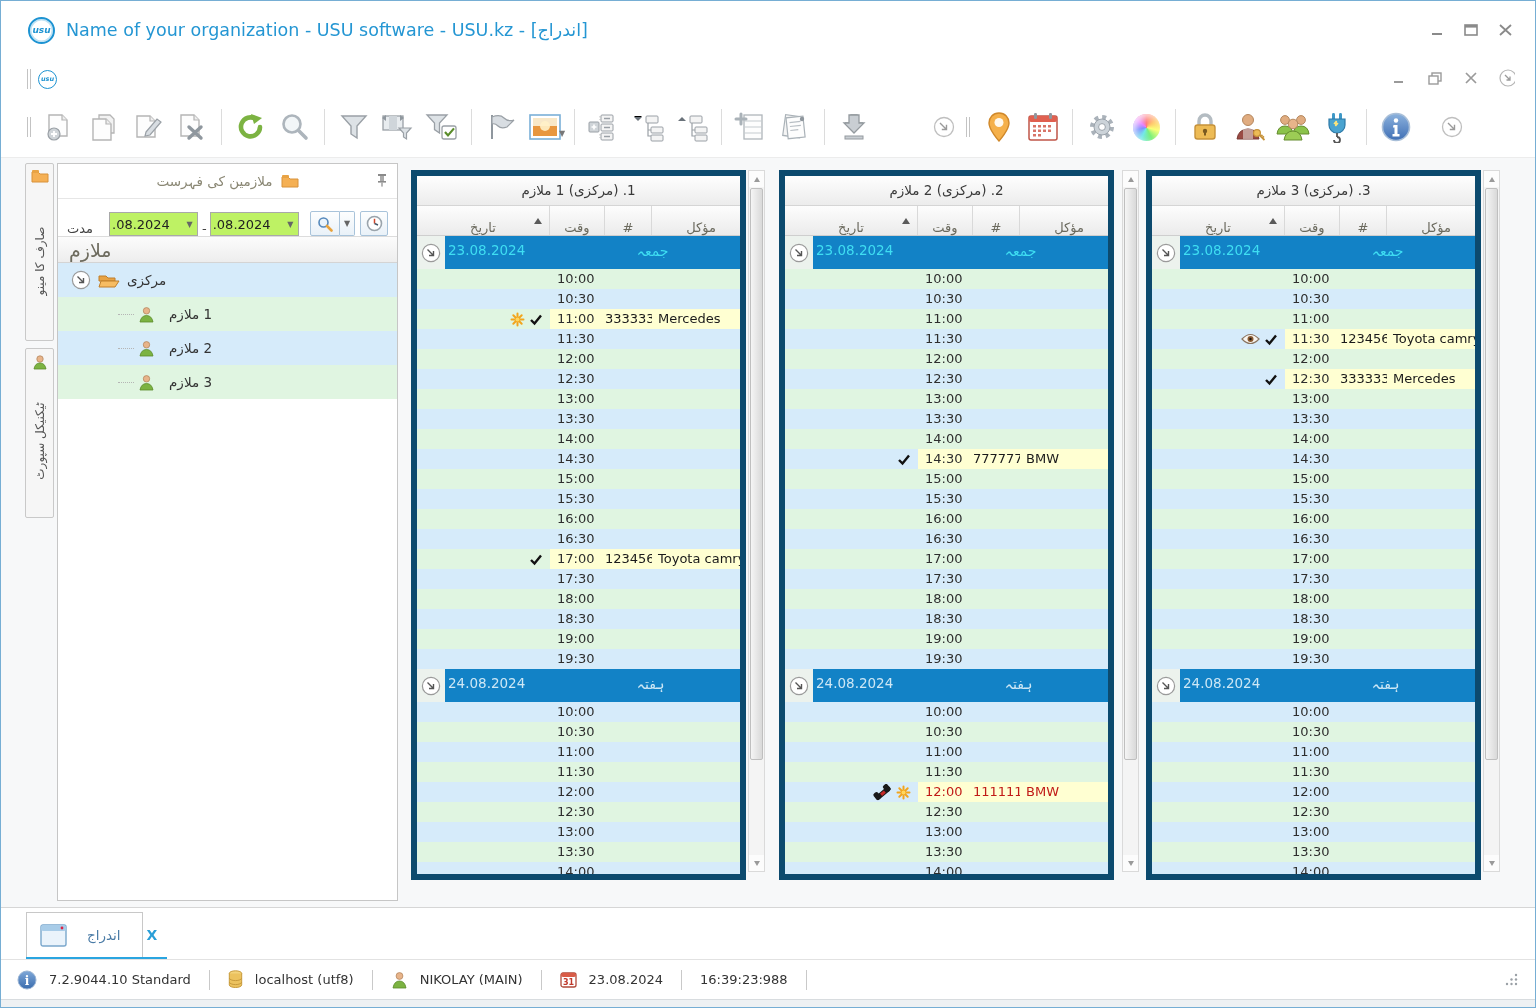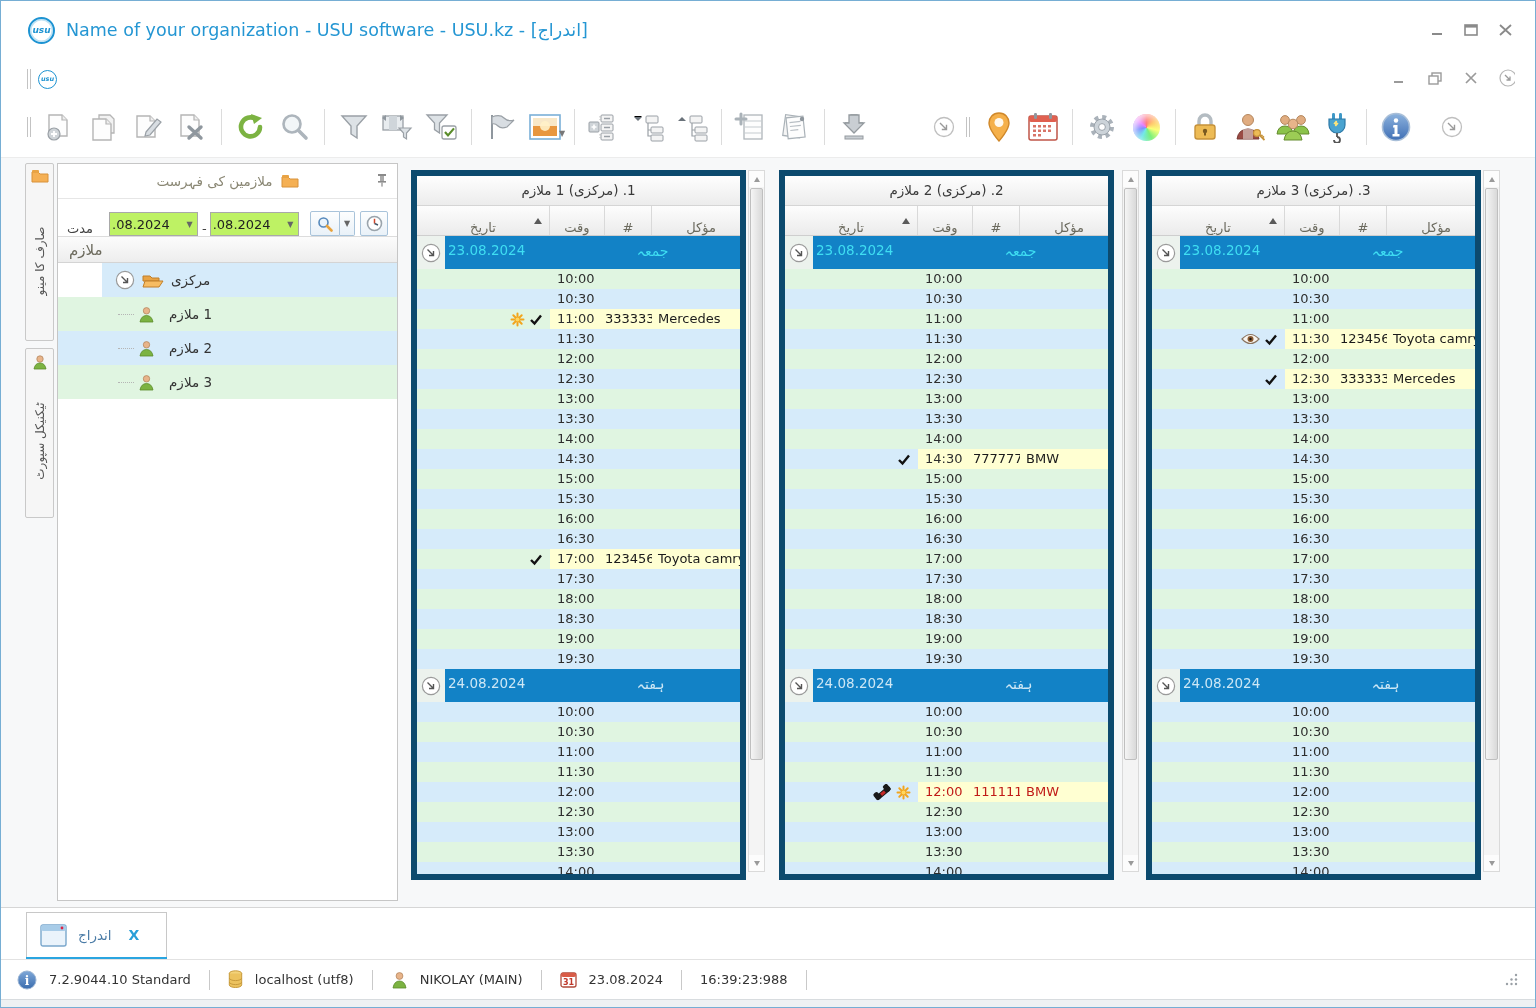--- a/index.html
+++ b/index.html
@@ -47,23 +47,23 @@
   .sb-filter { height:37px; display:flex; align-items:flex-end; padding:0 9px; font-size:13px; color:#444; }
   .sb-filter .flabel { width:42px; }
   .combo { width:89px; height:24px; border:1px solid #a9a9a9; background:#bef264; display:flex; align-items:center; padding-left:2px; font-size:13px; color:#222; margin-right:3px; }
   .combo .cval { flex:1; overflow:hidden; white-space:nowrap; }
   .combo .carr { width:15px; text-align:center; color:#666; font-size:8px; }
   .dash { margin:0 3px 0 1px; color:#444; }
   .btn { height:25px; border:1px solid #a8c3da; background:linear-gradient(#fdfefe,#e9f1f8); display:flex; align-items:center; justify-content:center; }
   .btn.search-b { width:30px; border-radius:2px 0 0 2px; }
   .btn.dd-b { width:15px; border-left:none; border-radius:0 2px 2px 0; font-size:8px; color:#666; }
   .btn.clock-b { width:28px; margin-left:5px; border-radius:2px; }
-  .sb-colhead { height:27px; background:linear-gradient(#fcfcfc,#ededed); border-top:1px solid #dcdcdc; border-bottom:1px solid #d4d4d4; display:flex; align-items:center; padding-left:11px; font-size:15px; color:#6d6b5e; }
+  .sb-colhead { height:27px; background:linear-gradient(#fcfcfc,#ededed); border-top:1px solid #dcdcdc; border-bottom:1px solid #d4d4d4; display:flex; align-items:center; padding-left:11px; font-size:19px; color:#6d6b5e; }
   .tree-row { height:34px; display:flex; align-items:center; font-size:13.5px; color:#333; position:relative; }
-  .tree-row.root { padding-left:13px; gap:7px;margin-left:44px; }
+  .tree-row.root { padding-left:13px; gap:7px; }
   .tree-row.child { padding-left:80px; gap:14px; }
   .tree-row.child::before { content:""; position:absolute; left:60px; top:50%; width:16px; border-top:1px dotted #b5b5b5; }
   .alt-b { background:#d6ebfa; }
   .alt-g { background:#e0f5e1; }
 
   
   .panel-wrap { position:absolute; top:12px; display:flex; }
   .panel { width:335px; border:6px solid #0c4a6e; background:#fff; }
   .p-title { height:30px; line-height:29px; text-align:center; background:linear-gradient(#fefefe,#ececec); border-bottom:1px solid #d5d5d5; font-size:13.5px; color:#3a3a3a; }
   .p-cols { height:30px; display:grid; grid-template-columns:133px 55px 47px 98px; background:linear-gradient(#fdfdfd,#ebebeb); border-bottom:1px solid #cecece; font-size:13px; color:#6b6a5e; }
@@ -88,21 +88,21 @@
   .vscroll { width:17px; height:702px; background:#f4f4f4; border:1px solid #dadada; margin-left:2px; position:relative; }
   .vs-btn { position:absolute; left:0; width:15px; height:16px; background:#fcfcfc; display:flex; align-items:center; justify-content:center; }
   .vs-btn.up { top:0; }
   .vs-btn.dn { bottom:0; }
   .vs-tri-u { width:0; height:0; border-left:3.5px solid transparent; border-right:3.5px solid transparent; border-bottom:5px solid #9a9a9a; }
   .vs-tri-d { width:0; height:0; border-left:3.5px solid transparent; border-right:3.5px solid transparent; border-top:5px solid #9a9a9a; }
   .vs-thumb { position:absolute; left:1px; top:17px; width:13px; height:572px; background:linear-gradient(90deg,#f5f5f5,#d9d9d9); border:1px solid #bfbfbf; border-radius:2px; }
 
   
   .tab-row { position:absolute; left:0; top:906px; width:1534px; height:52px; background:#fff; border-top:1px solid #d6d6d6; }
-  .doc-tab { position:absolute; left:25px; top:4px; width:141px; height:45px; background:#fff; border:1px solid #c8c8c8; border-bottom:none; display:flex; align-items:center; gap:11px; padding-left:13px;text-align:right; }
+  .doc-tab { position:absolute; left:25px; top:4px; width:117px; height:45px; background:#fff; border:1px solid #c8c8c8; border-bottom:none; display:flex; align-items:center; gap:20px; padding-left:13px;text-align:right; }
   .doc-tab .tlabel { color:#4a7ba6; font-size:13.5px; }
   .doc-tab .tclose { color:#2a9fd8; font-weight:bold; font-size:14px; margin-left:6px; }
   .tab-underline { position:absolute; left:25px; top:49px; width:141px; height:3px; background:#2aa5e0; }
 
   
   .statusbar { position:absolute; left:0; top:958px; width:1534px; height:40px; background:#fff; border-top:1px solid #e2e2e2; display:flex; align-items:center; padding:0 16px; font-size:13px; color:#333; }
   .st-item { display:flex; align-items:center; gap:12px; white-space:nowrap; }
   .st-sep { width:1px; height:20px; background:#c9c9c9; margin:0 18px; }
   .st-grip { margin-left:auto; }
   .bottom-strip { position:absolute; left:0; top:998px; width:1534px; height:8px; background:#eef1f3; border-top:1px solid #d8dcdf; }

